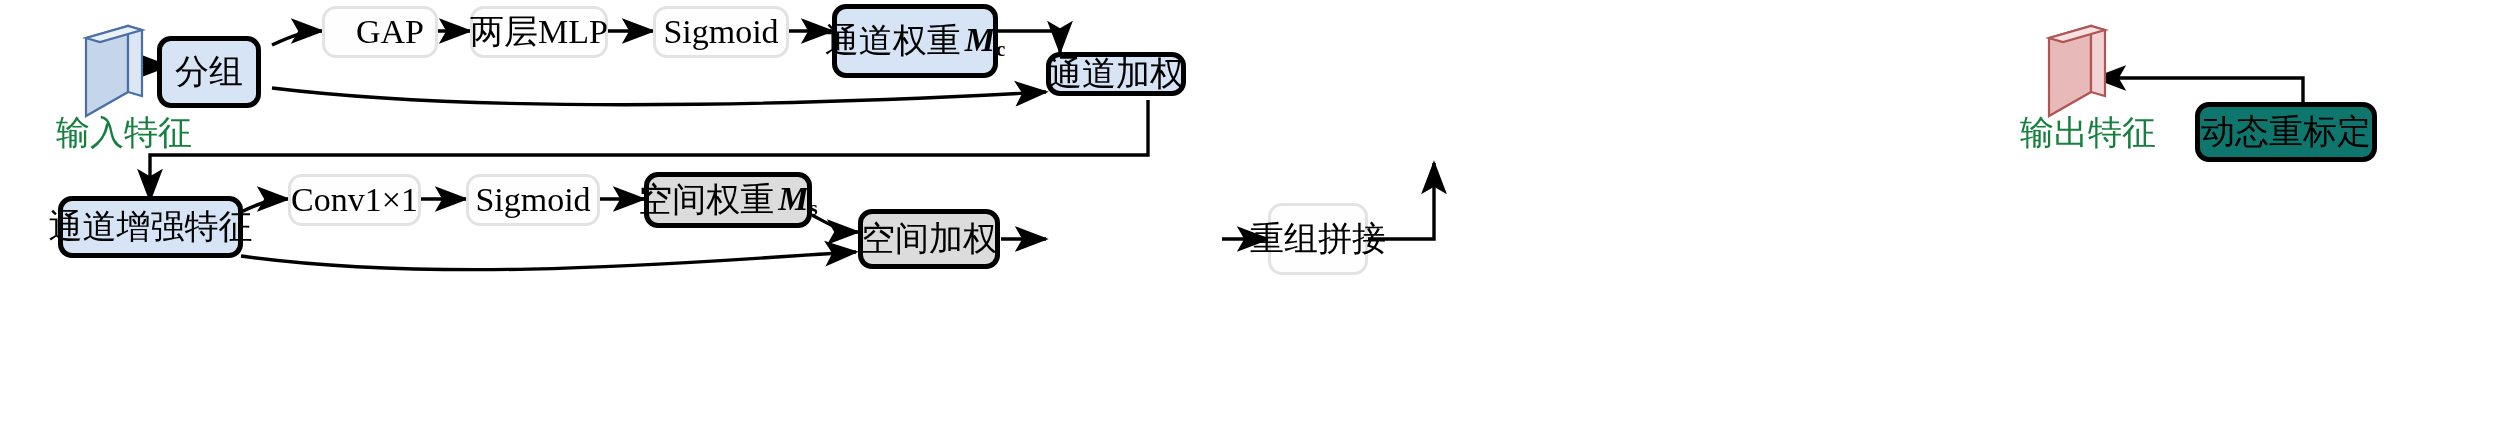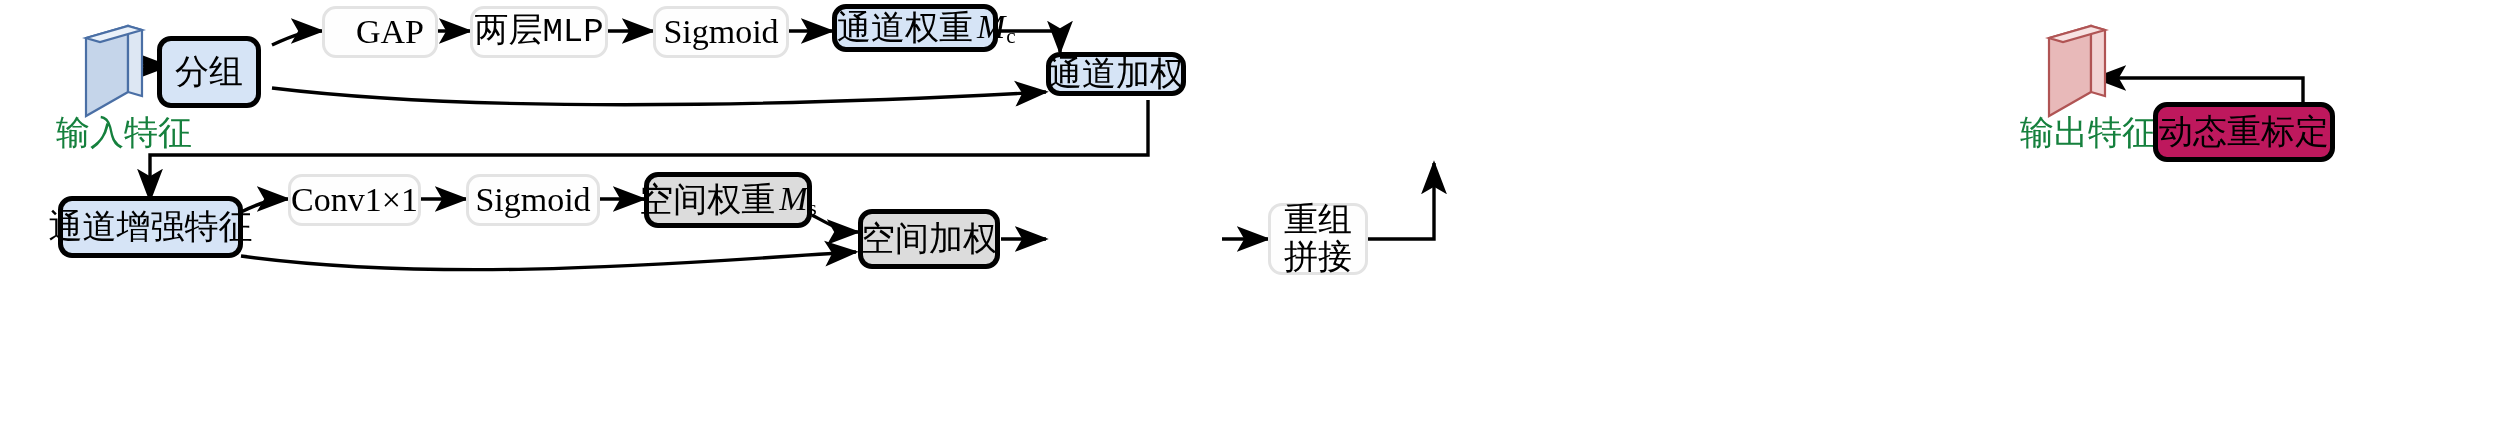--- a/index.html
+++ b/index.html
@@ -45,32 +45,33 @@
   }
   
   .node.strong {
     border: 5px solid #000000;
     border-radius: 14px;
     color: #000000;
     font-size: 34px;
   }
   .node.blue   { background: #d6e4f6; }
   .node.gray   { background: #dcdcdc; }
-  .node.yellow { background: #be185d; }
+  .node.yellow { background: #0f766e; margin-left: 42px; }
 
   .caption {
     position: absolute;
     font-size: 34px;
     color: #15803d;
     white-space: nowrap;
   }
   .var {
     font-style: italic;
     font-family: "Liberation Serif", "DejaVu Serif", serif;
     padding-left: 4px;
+    font-weight: bold;
   }
   .var sub {
     font-style: normal;
     font-size: 0.62em;
     vertical-align: -0.22em;
     padding-left: 1px;
   }
   .cube {
     position: absolute;
   }
@@ -139,45 +140,45 @@
     <polygon points="4,16 46,4 46,70 4,94" fill="#e8b9b9" stroke="#b05454" stroke-width="2.2"></polygon>
     <polygon points="46,4 60,8 60,74 46,70" fill="#f2d3d3" stroke="#b05454" stroke-width="2.2"></polygon>
     <polygon points="4,16 46,4 60,8 18,20" fill="#f7e2e2" stroke="#b05454" stroke-width="2.2"></polygon>
   </svg>
   <div class="caption" style="left:2020px; top:110px;">输出特征</div>
 
   <div class="node strong blue" style="left:157px; top:36px; width:104px; height:72px;">分组</div>
 
   <div class="node plain" style="left:322px; top:6px; width:116px; height:52px;padding-left:20px;">GAP</div>
 
-  <div class="node plain" style="left:470px; top:6px; width:138px; height:52px;font-family:Liberation Mono, monospace;">两层MLP</div>
+  <div class="node plain" style="left:470px; top:6px; width:138px; height:52px;">两层MLP</div>
 
   <div class="node plain" style="left:653px; top:6px; width:136px; height:52px;">Sigmoid</div>
 
-  <div class="node strong blue" style="left:832px; top:4px; width:166px; height:48px;justify-content:space-between;">
+  <div class="node strong blue" style="left:832px; top:4px; width:166px; height:74px;">
     <span>通道权重</span>
       <span class="var"><span>M</span><sub>c</sub></span>
   </div>
 
   <div class="node strong blue" style="left:1046px; top:52px; width:140px; height:44px;">通道加权</div>
 
   <div class="node strong blue" style="left:58px; top:196px; width:185px; height:62px;">通道增强特征</div>
 
   <div class="node plain" style="left:288px; top:174px; width:133px; height:52px;">Conv1×1</div>
 
   <div class="node plain" style="left:466px; top:174px; width:134px; height:52px;">Sigmoid</div>
 
   <div class="node strong gray" style="left:644px; top:172px; width:168px; height:56px;">
     <span>空间权重</span>
       <span class="var"><span>M</span><sub>s</sub></span>
   </div>
 
   <div class="node strong gray" style="left:858px; top:209px; width:142px; height:60px;">空间加权</div>
 
 
-  <div class="node plain stack-lines" style="left:1268px; top:203px; width:100px; height:72px; flex-direction:column;">
+  <div class="node plain stack-lines" style="left:1268px; top:203px; width:100px; height:72px; flex-direction:row;">
     <span>重组</span>
     <span>拼接</span>
   </div>
 
   <div class="node strong yellow" style="left:2153px; top:102px; width:182px; height:60px;">动态重标定</div>
 
 </div>
 
 </body></html>

